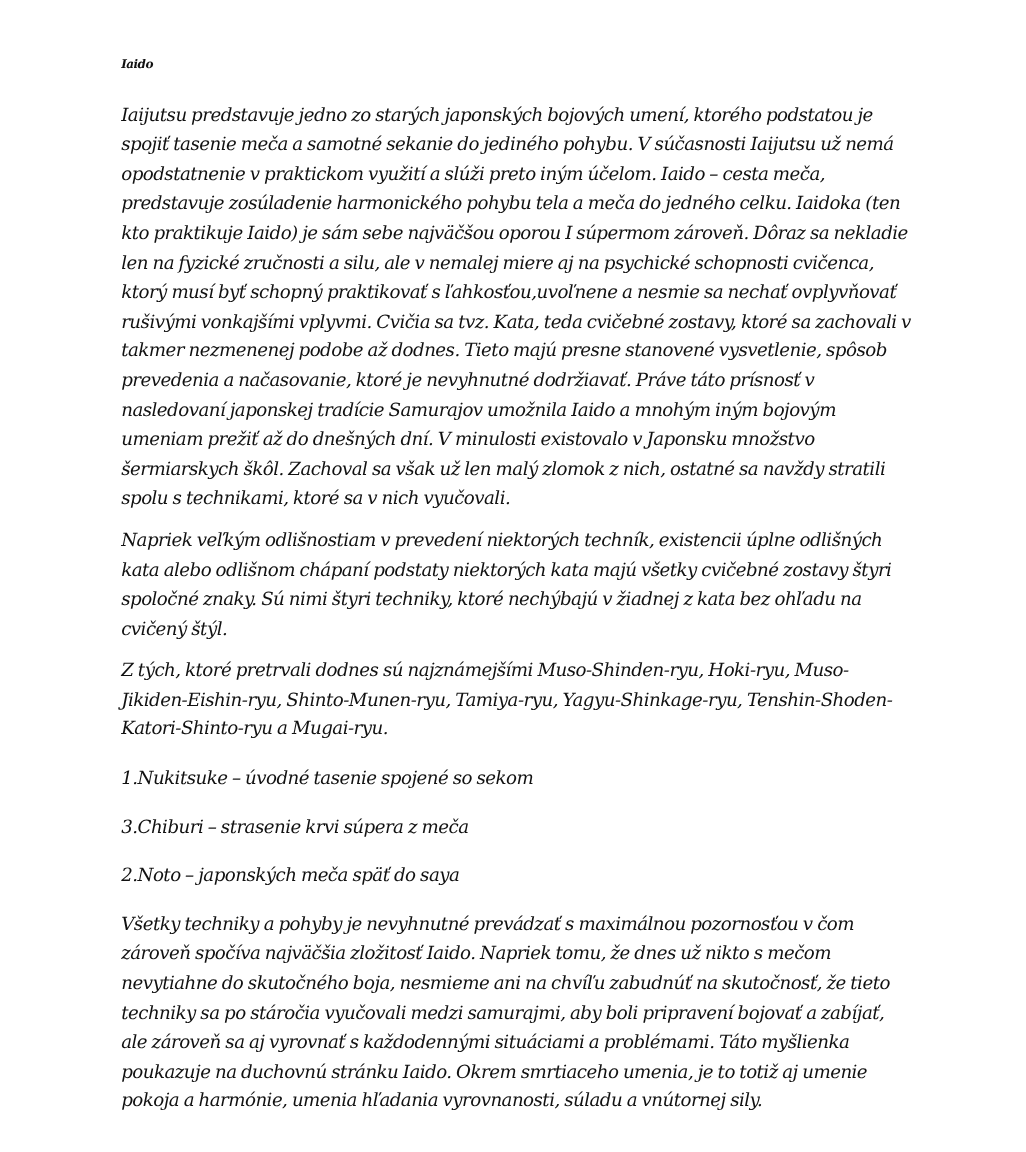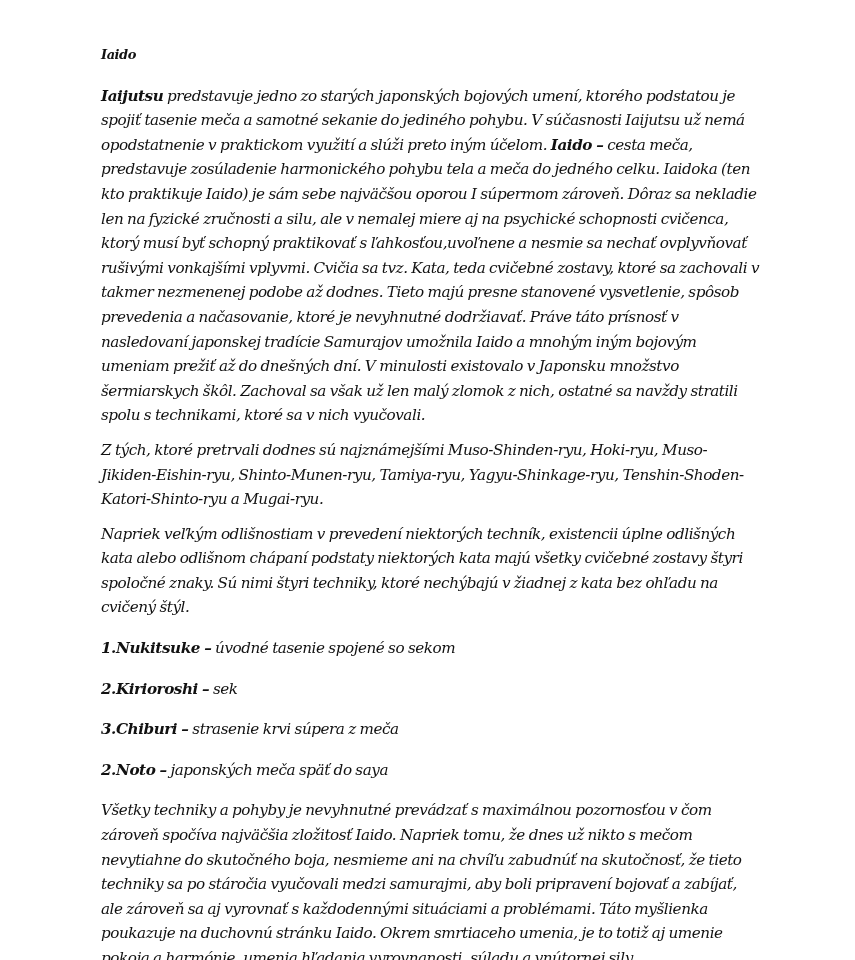--- a/index.html
+++ b/index.html
@@ -10,40 +10,39 @@
   }
   .page {
     position: absolute; left: 101px; top: 43px; width: 660px;
     font-style: italic;
     font-size: 15.2px;
     line-height: 24.6px;
     letter-spacing: -0.45px;
     word-spacing: -0.6px;
   }
   .title {
-    font-weight: bold; font-size: 13px; margin: 0 0 16px 0; padding: 0;
+    font-weight: bold; font-size: 10px; margin: 0 0 16px 0; padding: 0;
   }
   p { margin: 0 0 10px 0; }
-  b { font-weight: bold; }
+  b { font-weight: normal; }
   .tech { margin: 16px 0 14px 0; }
   .tech-list { margin-top: 14px; margin-bottom: 16px; }
 </style>
 </head>
 <body>
 
 <div class="page">
   <div class="title">Iaido</div>
 
   <p><b>Iaijutsu</b><span> predstavuje jedno zo starých japonských bojových umení, ktorého podstatou je spojiť tasenie meča a samotné sekanie do jediného pohybu. V súčasnosti Iaijutsu už nemá opodstatnenie v praktickom využití a slúži preto iným účelom. </span><b>Iaido –</b><span> cesta meča, predstavuje zosúladenie harmonického pohybu tela a meča do jedného celku. Iaidoka (ten kto praktikuje Iaido) je sám sebe najväčšou oporou I súpermom zároveň. Dôraz sa nekladie len na fyzické zručnosti a silu,  ale v nemalej miere aj na psychické schopnosti cvičenca, ktorý musí byť schopný praktikovať s ľahkosťou,uvoľnene a nesmie sa nechať ovplyvňovať rušivými vonkajšími vplyvmi. Cvičia sa tvz. Kata,  teda cvičebné zostavy, ktoré sa zachovali v takmer nezmenenej podobe až dodnes. Tieto majú presne stanovené vysvetlenie, spôsob prevedenia a načasovanie, ktoré je nevyhnutné dodržiavať. Práve táto prísnosť v nasledovaní japonskej tradície Samurajov umožnila Iaido a mnohým iným bojovým umeniam prežiť až do dnešných dní. V minulosti existovalo v Japonsku množstvo šermiarskych škôl. Zachoval sa však už len malý zlomok z nich, ostatné sa navždy stratili spolu s technikami, ktoré sa v nich vyučovali.</span></p>
 
+  <p>Napriek veľkým odlišnostiam v prevedení niektorých techník, existencii úplne odlišných kata alebo odlišnom chápaní podstaty niektorých kata majú všetky cvičebné zostavy štyri spoločné znaky. Sú nimi štyri techniky, ktoré nechýbajú v žiadnej z kata bez ohľadu na cvičený štýl.</p>
+
   <p>Z tých,  ktoré pretrvali dodnes sú najznámejšími Muso-Shinden-ryu, Hoki-ryu, Muso-Jikiden-Eishin-ryu, Shinto-Munen-ryu, Tamiya-ryu, Yagyu-Shinkage-ryu, Tenshin-Shoden-Katori-Shinto-ryu a Mugai-ryu.</p>
-
-  <p>Napriek veľkým odlišnostiam v prevedení niektorých techník, existencii úplne odlišných kata alebo odlišnom chápaní podstaty niektorých kata majú všetky cvičebné zostavy štyri spoločné znaky. Sú nimi štyri techniky, ktoré nechýbajú v žiadnej z kata bez ohľadu na cvičený štýl.</p>
 
   <div class="tech-list">
     <p class="tech"><b>1.Nukitsuke –</b><span> úvodné tasenie spojené so sekom</span></p>
-    <p class="tech"><b>2.Kirioroshi –</b><span> sek</span></p>
     <p class="tech"><b>3.Chiburi –</b><span> strasenie krvi súpera z meča</span></p>
     <p class="tech"><b>2.Noto –</b><span> japonských meča späť do saya</span></p>
   </div>
 
   <p>Všetky techniky a pohyby je nevyhnutné prevádzať s maximálnou pozornosťou v čom zároveň spočíva najväčšia zložitosť Iaido. Napriek tomu,  že dnes už nikto s mečom nevytiahne do skutočného boja,  nesmieme ani na chvíľu zabudnúť na skutočnosť, že tieto techniky sa po stáročia vyučovali medzi samurajmi,  aby boli pripravení bojovať a zabíjať,  ale zároveň sa aj vyrovnať s každodennými situáciami a problémami. Táto myšlienka poukazuje na duchovnú stránku Iaido. Okrem smrtiaceho umenia, je to totiž aj umenie pokoja a harmónie, umenia hľadania vyrovnanosti, súladu a vnútornej sily.</p>
 </div>
 
 </body></html>

